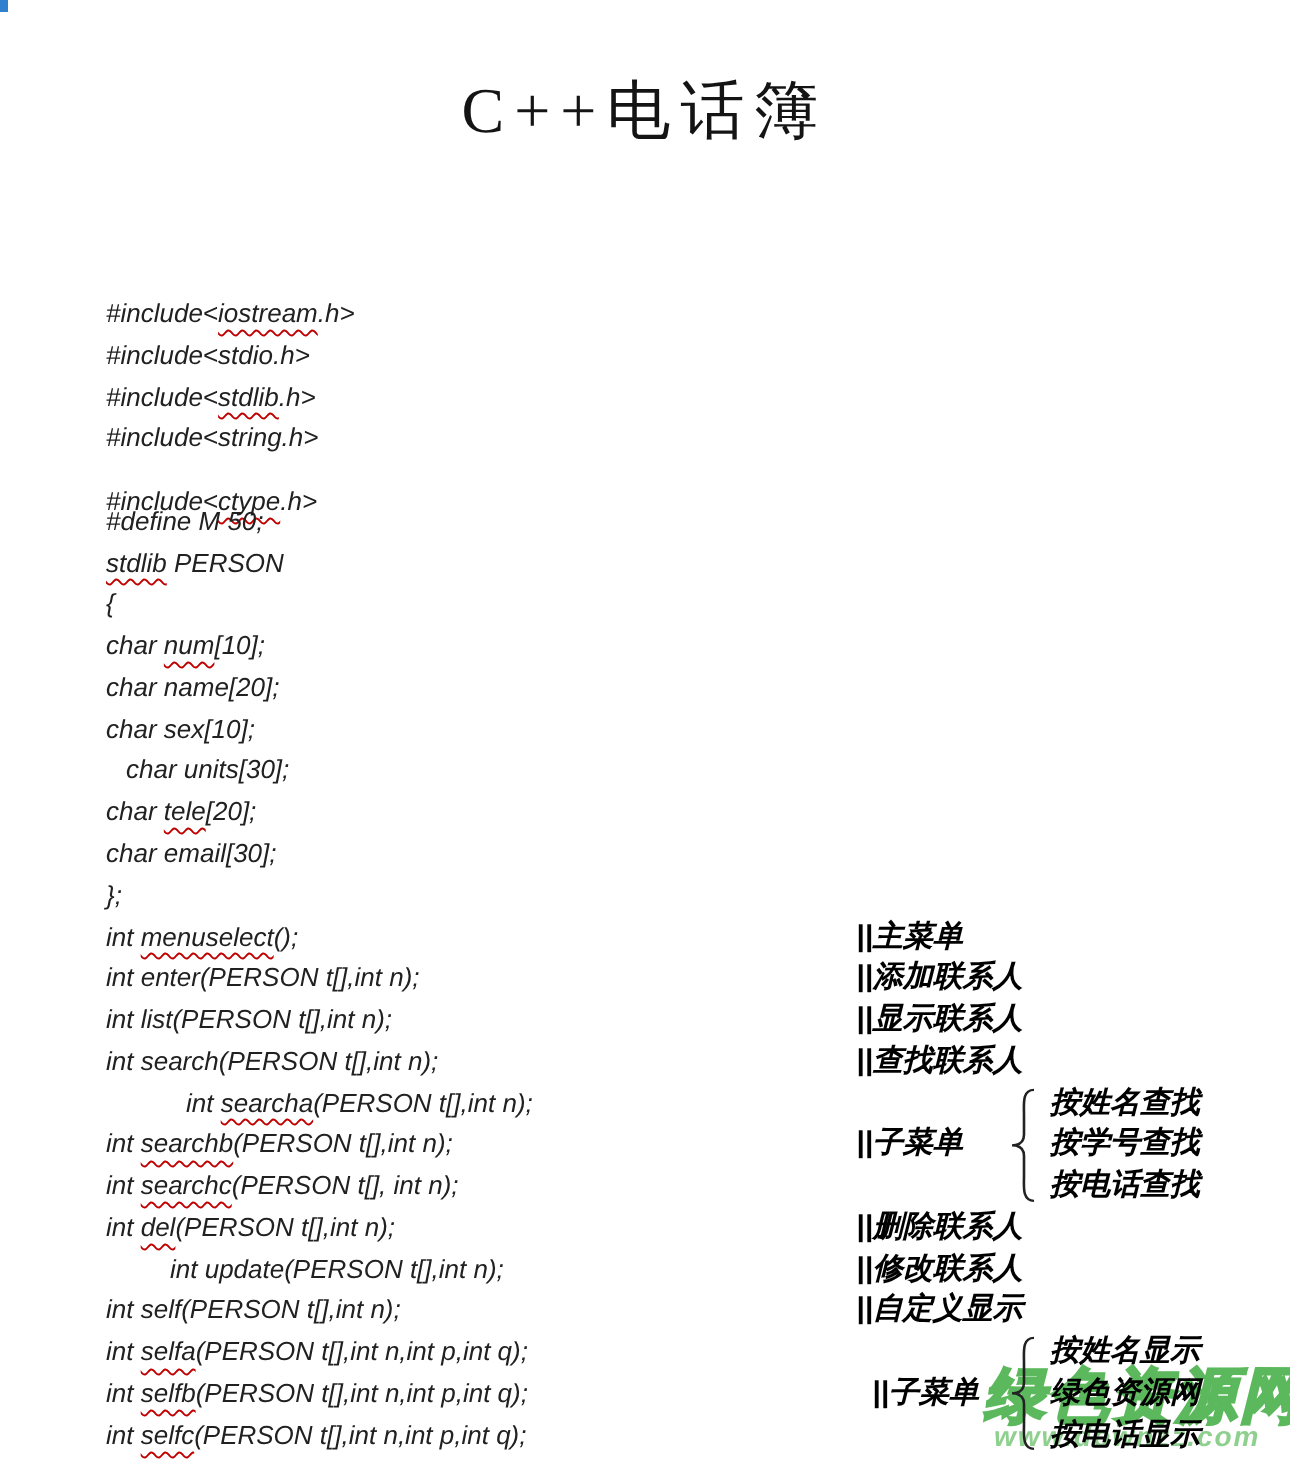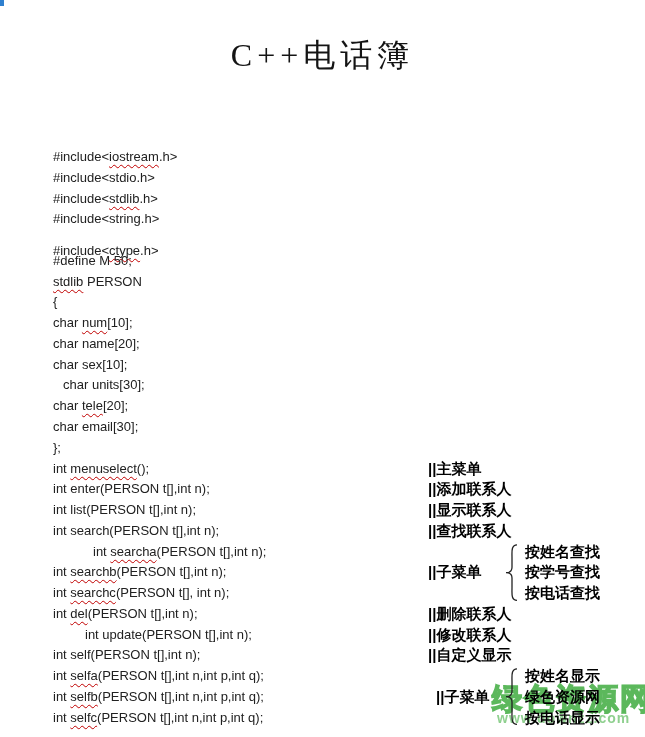--- a/index.html
+++ b/index.html
@@ -18,21 +18,21 @@
   .page-title{
     position:absolute;top:34px;left:0;width:645px;
     text-align:center;
     font-family:"Liberation Serif","DejaVu Serif",serif;
     font-size:32px;
     letter-spacing:5px;
     color:#141414;
     z-index:2;
     white-space:nowrap;
   }
-  .layer{position:absolute;left:0;top:0;width:515px;height:737px;}
+  .layer{position:absolute;left:0;top:0;width:515px;height:737px;font-style:italic;}
   .layer.content{z-index:2;}
   .layer.wm{z-index:1;padding-left:36px;}
   .code-line{
     position:absolute;left:53px;
     height:20.77px;line-height:20.77px;
     font-size:13px;color:#212121;
     white-space:pre;
   }
   .sq{
     text-decoration-line:underline;

